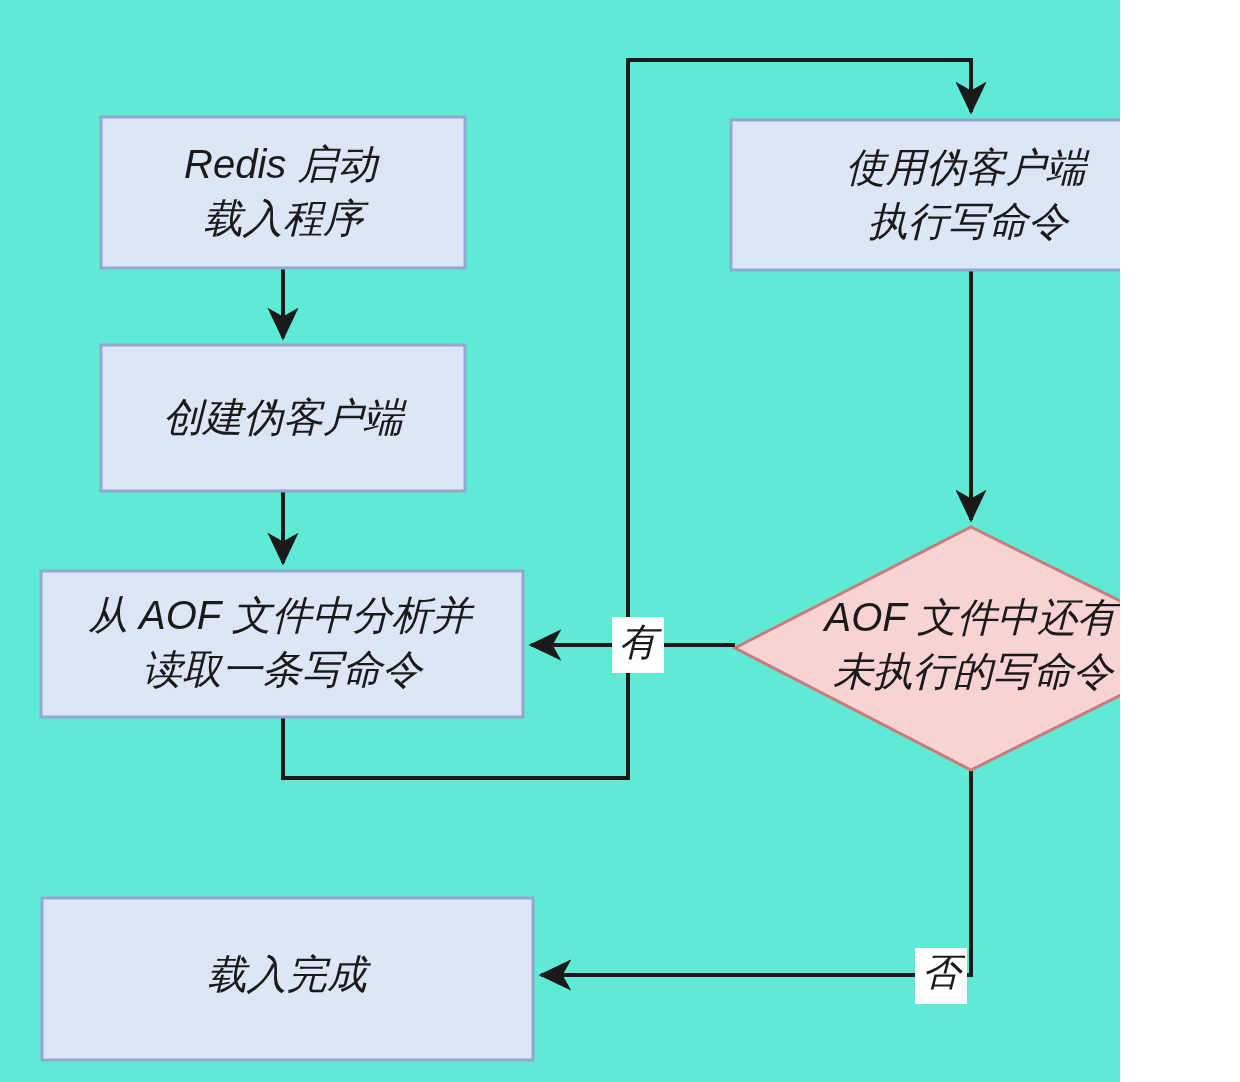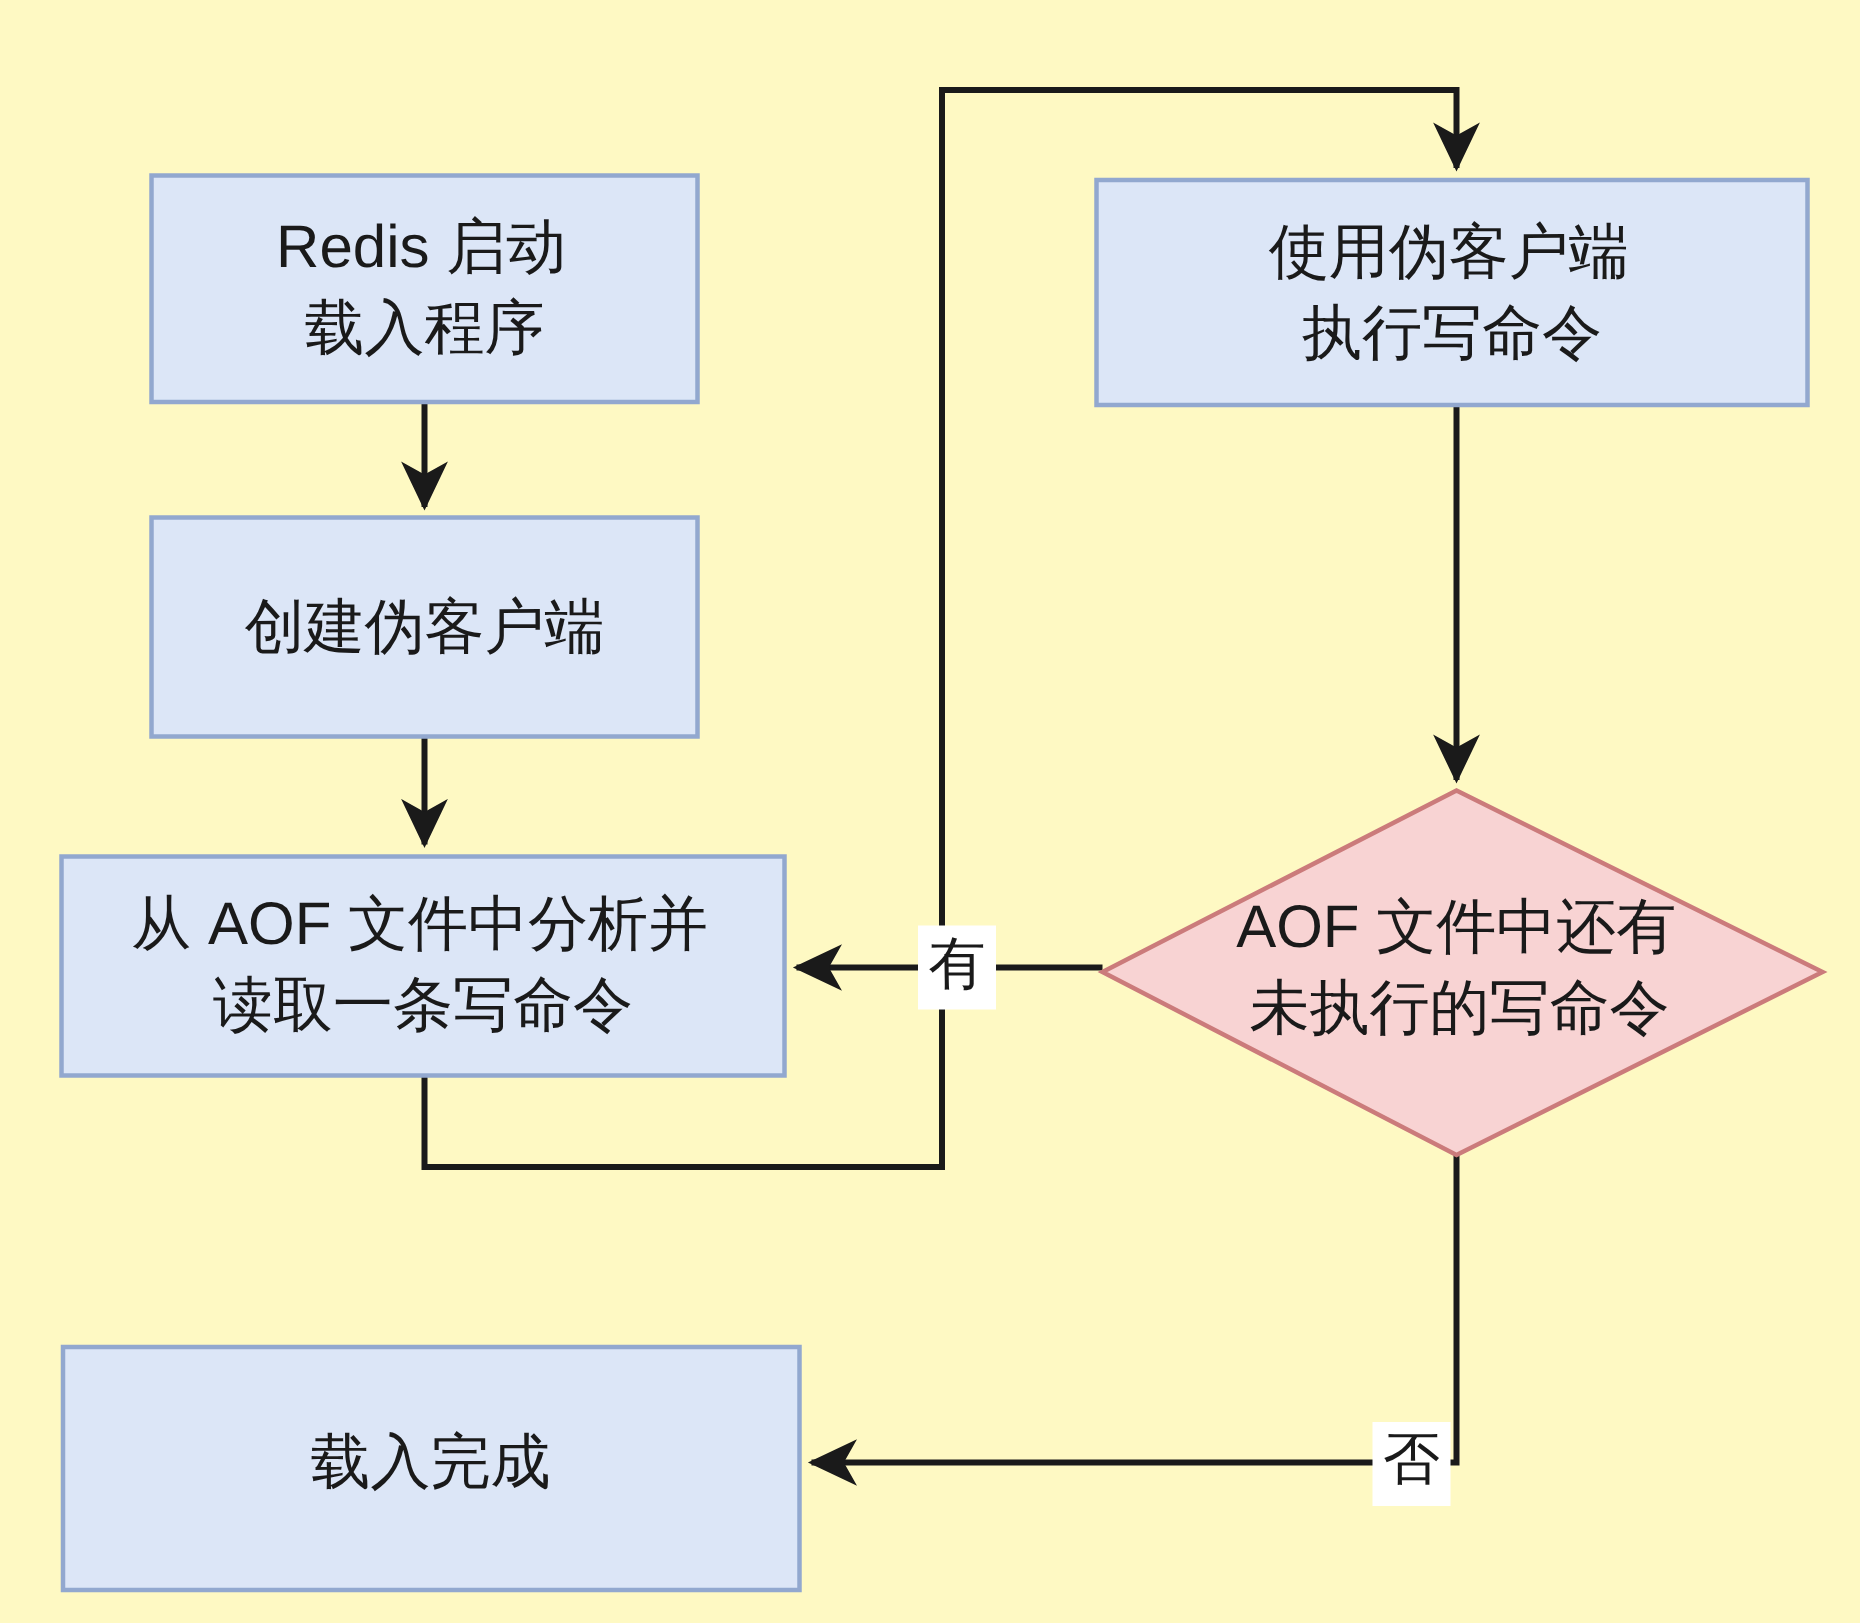--- a/index.html
+++ b/index.html
@@ -6,24 +6,25 @@
   html, body {
     margin: 0;
     padding: 0;
     background: #ffffff;
   }
   body {
     font-family: "Liberation Sans", "DejaVu Sans", sans-serif;
   }
   #canvas {
     position: relative;
-    width: 1240px;
+    width: 1120px;
     height: 1082px;
-    background: #fef9c3;
+    background: #5eead4;
     overflow: hidden;
+    font-style: italic;
   }
   #flow-svg {
     position: absolute;
     left: 0;
     top: 0;
     width: 1240px;
     height: 1082px;
   }
   .node-text {
     font-family: "Liberation Sans", "DejaVu Sans", sans-serif;

